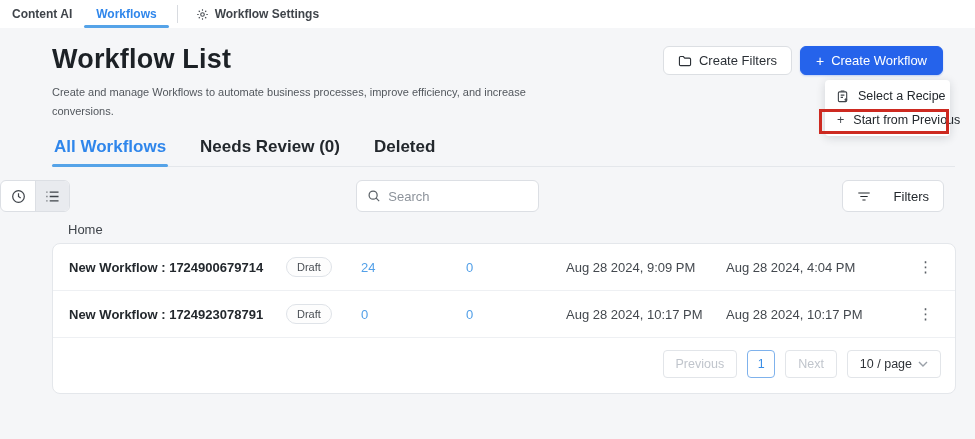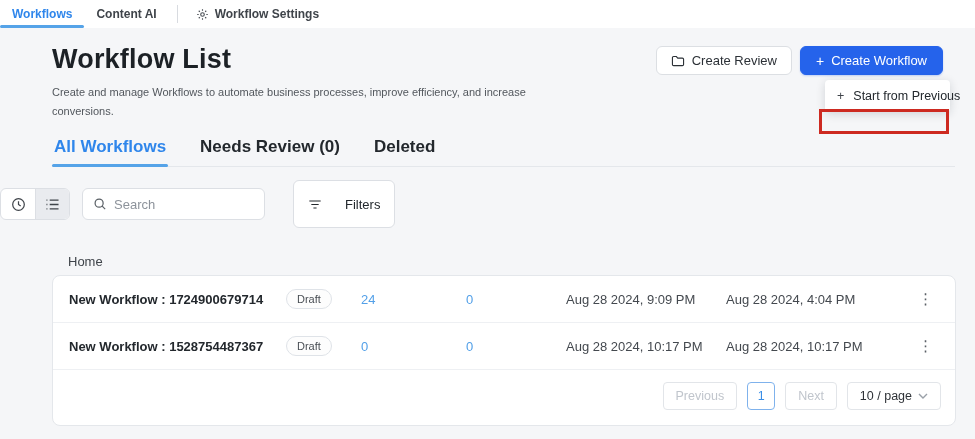--- a/index.html
+++ b/index.html
@@ -74,42 +74,42 @@
   .tab {
     font-size:17px; font-weight:700; color:#23282d; padding:0 2px 9px; cursor:pointer; position:relative;
   }
   .tab.active { color:#2f86eb; }
   .tab.active::after {
     content:""; position:absolute; left:0; right:0; bottom:-1px; height:3px;
     background:#55a3e8; border-radius:2px;
   }
 
   
-  .toolbar { display:flex; justify-content:flex-start; align-items:center; gap:12px; margin:13px 31px 0 0; }
+  .toolbar { display:flex; justify-content:space-between; align-items:center; gap:12px; margin:13px 31px 0 0; }
   .segmented {
     display:flex; border:1px solid #dcdfe4; border-radius:6px; overflow:hidden; background:#fff; height:32px;
   }
   .segment { width:34px; display:flex; align-items:center; justify-content:center; cursor:pointer; color:#3f444a; }
   .segment.selected { background:#e9ebef; border-left:1px solid #dcdfe4; }
   .searchbox {
     width:183px; height:32px; background:#fff; border:1px solid #dcdfe4; border-radius:6px;
     display:flex; align-items:center; gap:7px; padding:0 10px;
   }
   .searchbox input {
     border:none; outline:none; font-size:13px; width:100%; background:transparent;
     font-family:"Liberation Sans", sans-serif; color:#23282d;
   }
   .searchbox input::placeholder { color:#8d939b; }
   .btn-filters {
-    height:48px; background:#fff; border:1px solid #dcdfe4; border-radius:6px;
+    height:32px; background:#fff; border:1px solid #dcdfe4; border-radius:6px;
     display:flex; align-items:center; gap:23px; padding:0 14px; font-size:13px; font-weight:500; color:#23282d; cursor:pointer;margin-left:16px;
   }
 
   
-  .breadcrumb { margin:26px 0 6px 68px; font-size:13px; color:#3f444a; }
+  .breadcrumb { margin:10px 0 6px 68px; font-size:13px; color:#3f444a; }
 
   
   .card {
     margin:0 19px 0 52px; background:#fff; border:1px solid #e4e7eb; border-radius:8px;
     overflow:hidden;
   }
   .trow {
     display:grid;
     grid-template-columns:217px 75px 105px 100px 160px 180px 1fr;
     align-items:center; padding:0 16px;
@@ -142,22 +142,22 @@
   .pg-size {
     height:28px; padding:0 12px; border:1px solid #e2e5e9; border-radius:4px; background:#fff;
     font-size:12.5px; color:#2f3338; display:flex; align-items:center; gap:6px; cursor:pointer;
   }
   svg { display:block; }
 </style>
 </head>
 <body>
 
 <div class="topnav">
+  <div class="nav-item">Content AI</div>
   <div class="nav-item active">Workflows</div>
-  <div class="nav-item">Content AI</div>
   <div class="nav-divider"></div>
   <div class="nav-settings">
     <span class="gear">
       <svg width="13" height="13" viewBox="0 0 16 16" fill="none" stroke="#4a4f55" stroke-width="1.4">
         <circle cx="8" cy="8" r="2.2"></circle>
         <path d="M8 1.5v1.8M8 12.7v1.8M1.5 8h1.8M12.7 8h1.8M3.4 3.4l1.3 1.3M11.3 11.3l1.3 1.3M12.6 3.4l-1.3 1.3M4.7 11.3l-1.3 1.3"></path>
       </svg>
     </span>
     <span>Workflow Settings</span>
   </div>
@@ -170,30 +170,40 @@
       <div class="page-title">Workflow List</div>
       <div class="page-desc">Create and manage Workflows to automate business processes, improve efficiency, and increase conversions.</div>
     </div>
     <div class="header-actions">
       <button class="btn btn-outline">
         <span>
           <svg width="14" height="12" viewBox="0 0 16 14" fill="none" stroke="#2b3036" stroke-width="1.3">
             <path d="M1.5 3.2c0-.8.6-1.4 1.4-1.4h3.2l1.6 1.8h5.4c.8 0 1.4.6 1.4 1.4v6c0 .8-.6 1.4-1.4 1.4H2.9c-.8 0-1.4-.6-1.4-1.4V3.2z"></path>
           </svg>
         </span>
-        <span>Create Review</span>
+        <span>Create Filters</span>
       </button>
       <button class="btn btn-primary">
         <span class="plus-glyph">+</span>
         <span>Create Workflow</span>
       </button>
     </div>
   </div>
 
   <div class="dropdown">
+    <div class="dropdown-item">
+      <span class="mini-icon">
+        <svg width="12" height="13" viewBox="0 0 13 14" fill="none" stroke="#3f444a" stroke-width="1.2">
+          <rect x="1.5" y="2" width="9" height="10.5" rx="1.2"></rect>
+          <path d="M4 1h4M4 5.5h4M4 8h2.5"></path>
+          <path d="M8 10.5h3M9.5 9v3" stroke-width="1.1"></path>
+        </svg>
+      </span>
+      <span>Select a Recipe</span>
+    </div>
     <div class="dropdown-item">
       <span class="mini-icon">+</span>
       <span>Start from Previous</span>
     </div>
     <div class="annotation-box"></div>
   </div>
 
   <div class="tabs">
     <div class="tab active">All Workflows</div>
     <div class="tab">Needs Review (0)</div>
@@ -245,21 +255,21 @@
       <div class="cell-name">New Workflow : 1724900679714</div>
       <div><span class="badge">Draft</span></div>
       <div class="cell-num">24</div>
       <div class="cell-num">0</div>
       <div class="cell-date">Aug 28 2024, 9:09 PM</div>
       <div class="cell-date">Aug 28 2024, 4:04 PM</div>
       <div class="cell-actions"><span class="kebab">⋮</span></div>
     </div>
 
     <div class="trow tbody-row">
-      <div class="cell-name">New Workflow : 1528754487367</div>
+      <div class="cell-name">New Workflow : 1724923078791</div>
       <div><span class="badge">Draft</span></div>
       <div class="cell-num">0</div>
       <div class="cell-num">0</div>
       <div class="cell-date">Aug 28 2024, 10:17 PM</div>
       <div class="cell-date">Aug 28 2024, 10:17 PM</div>
       <div class="cell-actions"><span class="kebab">⋮</span></div>
     </div>
 
     <div class="pagination">
       <button class="pg-btn">Previous</button>

